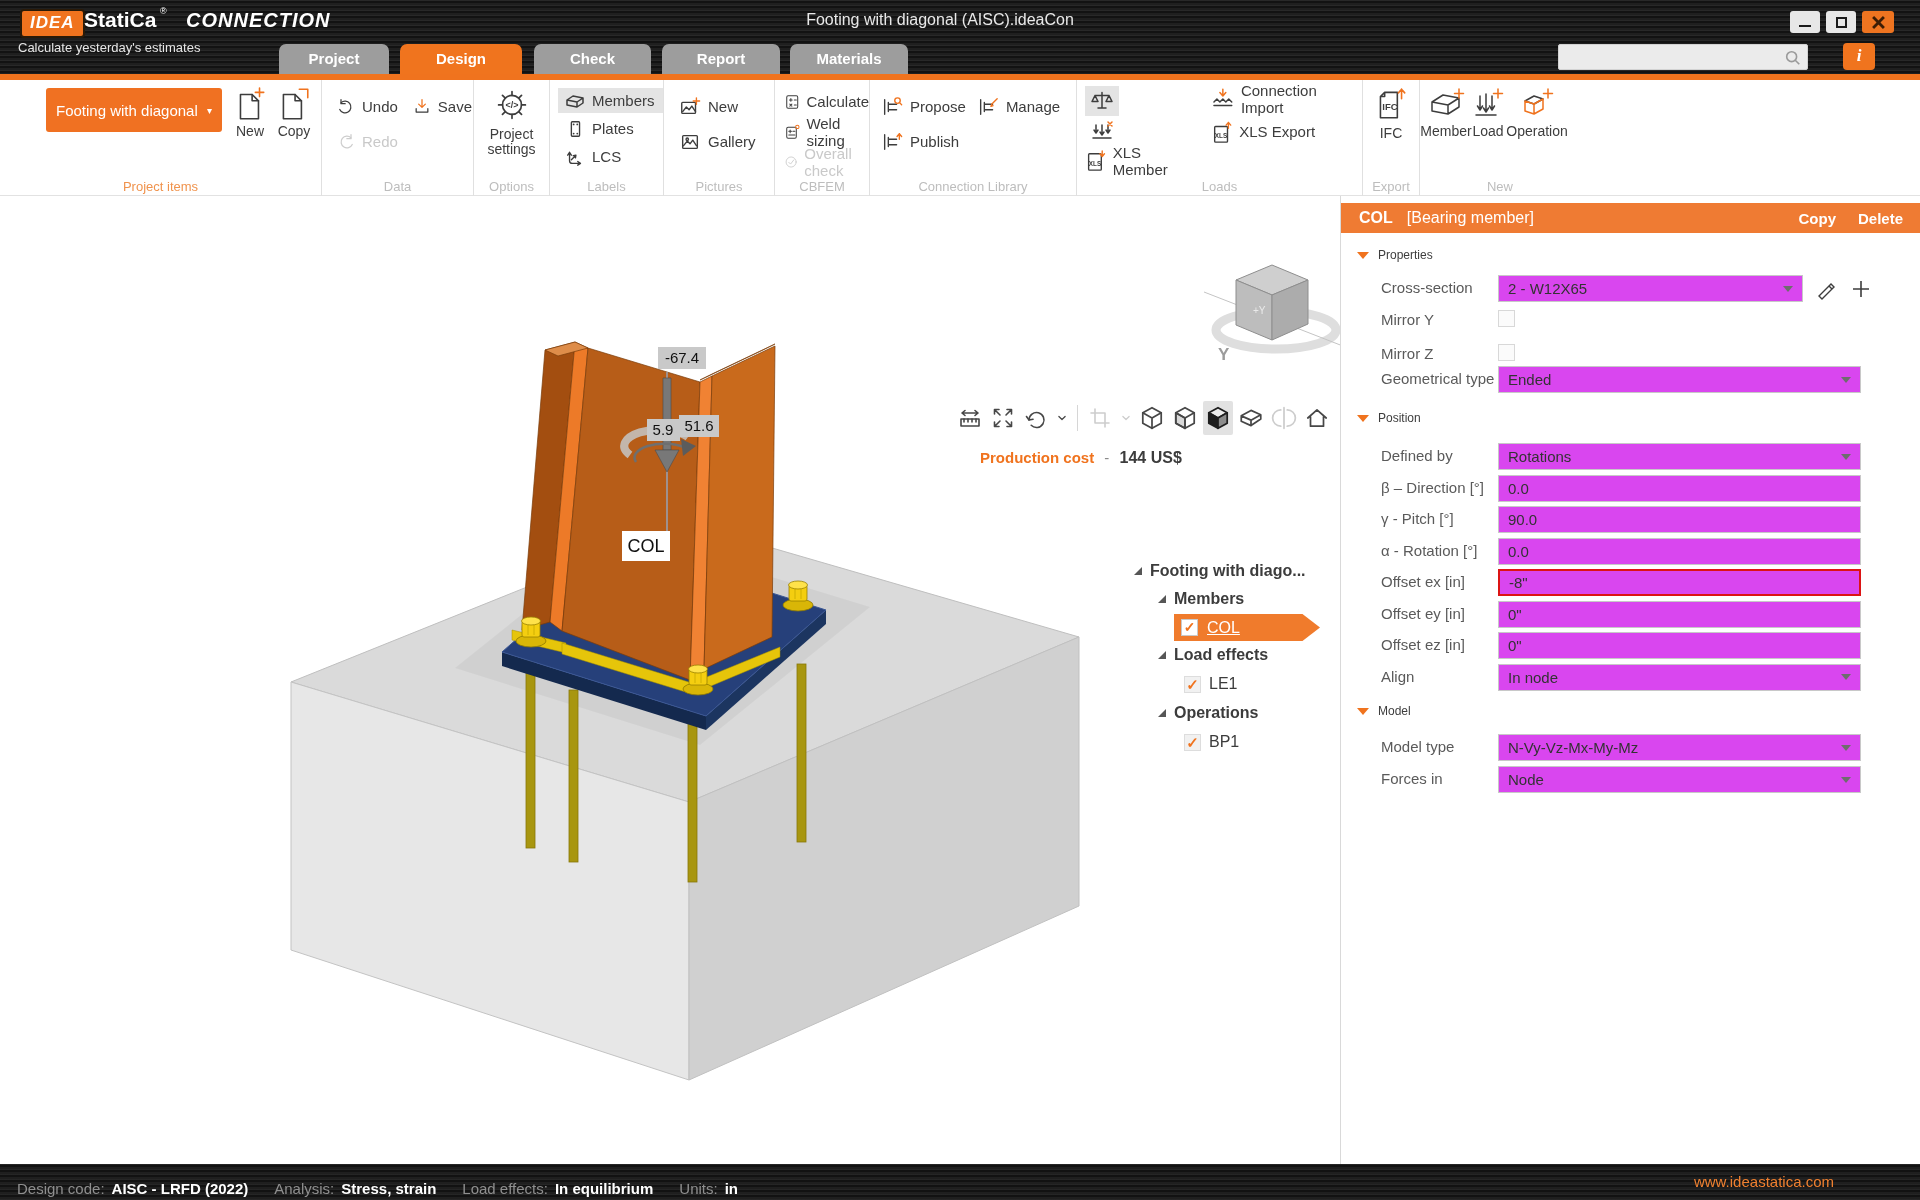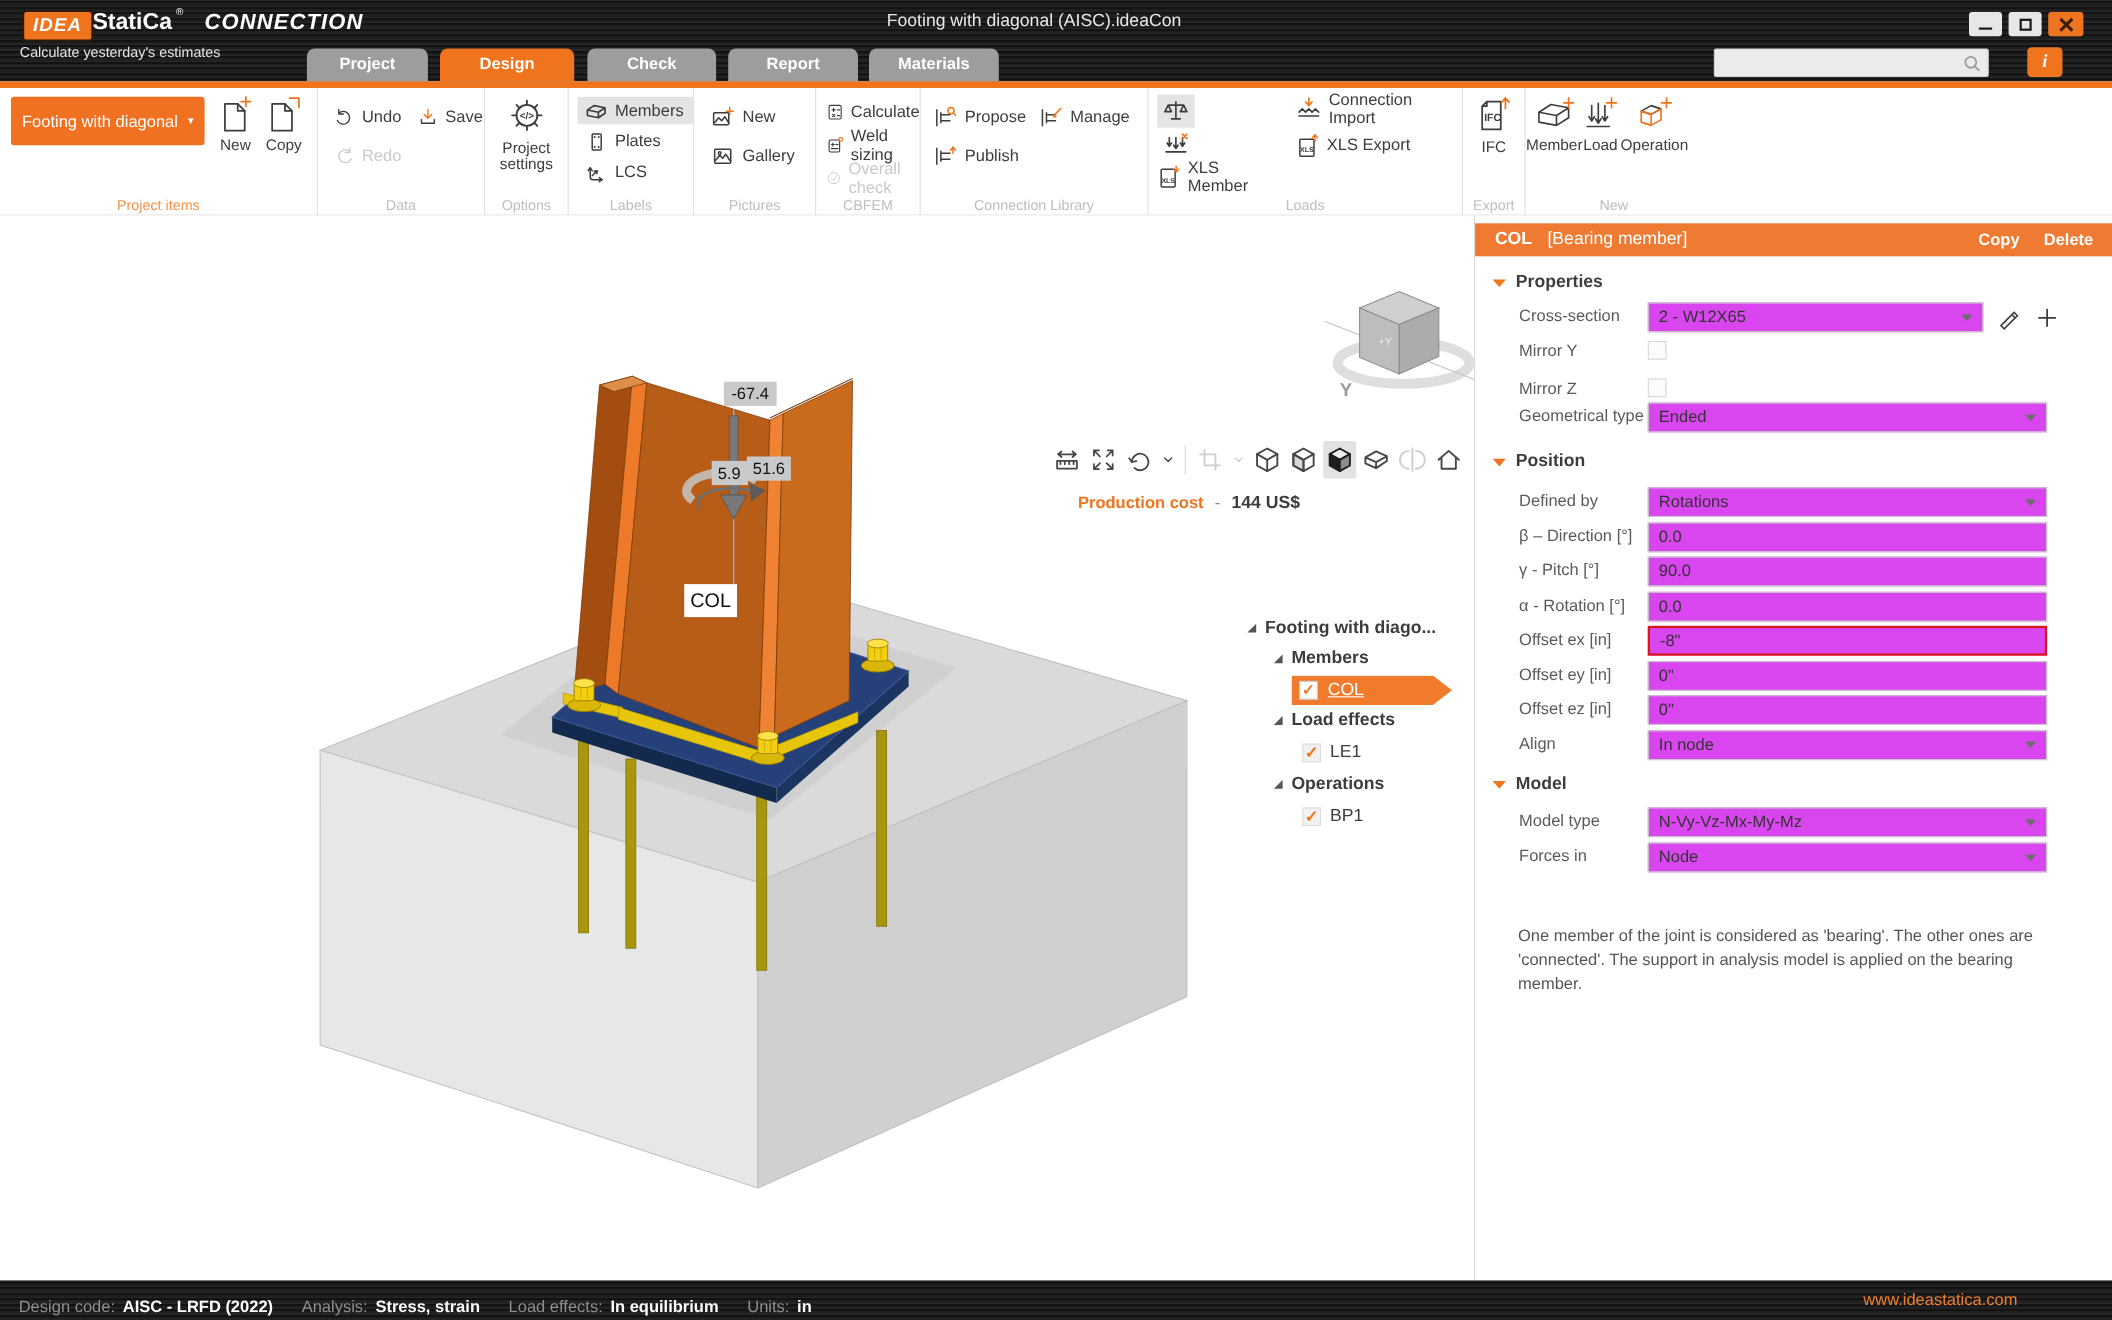--- a/index.html
+++ b/index.html
@@ -70,21 +70,21 @@
   #col-row .tlabel { color:#fff; text-decoration:underline; }
   .leafcb { width:17px; height:17px; background:#f1f1f1; border:1px solid #ddd; color:#f0731e; font-weight:bold; font-size:15px; text-align:center; line-height:15px; }
 
   
   #panel { position:absolute; left:1340px; top:196px; width:580px; height:968px; background:#fff; border-left:1px solid #d9d9d9; }
   #panel-header { position:absolute; left:0; top:7px; width:580px; height:30px; background:#ef7b33; color:#fff; display:flex; align-items:center; padding:0 18px; }
   #panel-header .pname { font-weight:bold; font-size:16px; }
   #panel-header .ptag { font-size:16px; margin-left:14px; }
   #panel-header .pbtn { font-weight:bold; font-size:15px; margin-left:22px; }
   #panel-header .spacer { flex:1; }
-  .psec { position:absolute; left:16px; display:flex; align-items:center; gap:9px; font-weight:bold; font-size:16px; color:#3d3d3d; }
+  .psec { position:absolute; left:16px; display:flex; align-items:center; gap:9px; font-weight:normal; font-size:12px; color:#3d3d3d; }
   .chev-o { width:0; height:0; border-left:6px solid transparent; border-right:6px solid transparent; border-top:7px solid #f0731e; }
   .prow { position:absolute; left:0; width:580px; height:27px; }
   .prow .plabel { position:absolute; left:40px; top:4px; font-size:15px; color:#5a5a5a; }
   .pctrl { position:absolute; left:157px; top:0; width:363px; height:27px; border:1px solid #c8c8c8; background:#d946ef; font-size:15px; color:#333;
     display:flex; align-items:center; padding:0 9px; justify-content:space-between;gap:16px; }
   .pctrl input { border:none; outline:none; width:100%; font-size:15px; color:#333; background:transparent; font-family:inherit; }
   .pctrl.alert { border:2px solid #dc1414; }
   .ddchev { width:0; height:0; border-left:5px solid transparent; border-right:5px solid transparent; border-top:6px solid #6d6d6d; }
   .pcheck { position:absolute; left:157px; top:3px; width:17px; height:17px; background:#fbfbfb; border:1px solid #d8d8d8; }
   #panel-note { position:absolute; left:39px; top:644px; width:490px; font-size:15px; color:#555; line-height:1.45; }
@@ -133,21 +133,21 @@
   <div class="tab" style="left:279px;width:110px;">Project</div>
   <div class="tab active" style="left:400px;width:122px;">Design</div>
   <div class="tab" style="left:534px;width:117px;">Check</div>
   <div class="tab" style="left:662px;width:118px;">Report</div>
   <div class="tab" style="left:790px;width:118px;">Materials</div>
 </div>
 <div id="accent-strip"></div>
 
 <div id="ribbon">
 
-  <div class="rgroup" style="width:289px;">
+  <div class="rgroup" style="width:322px;padding-left:36px;">
     <div style="display:flex;">
       <div id="proj-selector">
         <span>Footing with diagonal</span>
         <span style="font-size:10px;">▾</span>
       </div>
       <div class="bigbtn ic">
         <svg width="34" height="36" viewBox="0 0 30 34">
             <path d="M6,8 h11 l6,6 v17 h-17 z"></path>
             <path d="M17,8 v6 h6"></path>
             <path class="o" d="M24,2 v8 M20,6 h8"></path>
@@ -715,21 +715,20 @@
     </div>
   </div>
   <div class="prow" style="top:570px;">
     <span class="plabel">Forces in</span>
     <div class="pctrl">
       <span>Node</span>
         <span class="ddchev"></span>
     </div>
   </div>
 
-  <div id="panel-note">One member of the joint is considered as 'bearing'. The other ones are 'connected'. The support in analysis model is applied on the bearing member.</div>
 </div>
 
 <div id="statusbar">
   <span class="slabel">Design code:</span>
   <span class="sval">AISC - LRFD (2022)</span>
   <span class="sgap"></span>
   <span class="slabel">Analysis:</span>
   <span class="sval">Stress, strain</span>
   <span class="sgap"></span>
   <span class="slabel">Load effects:</span>

